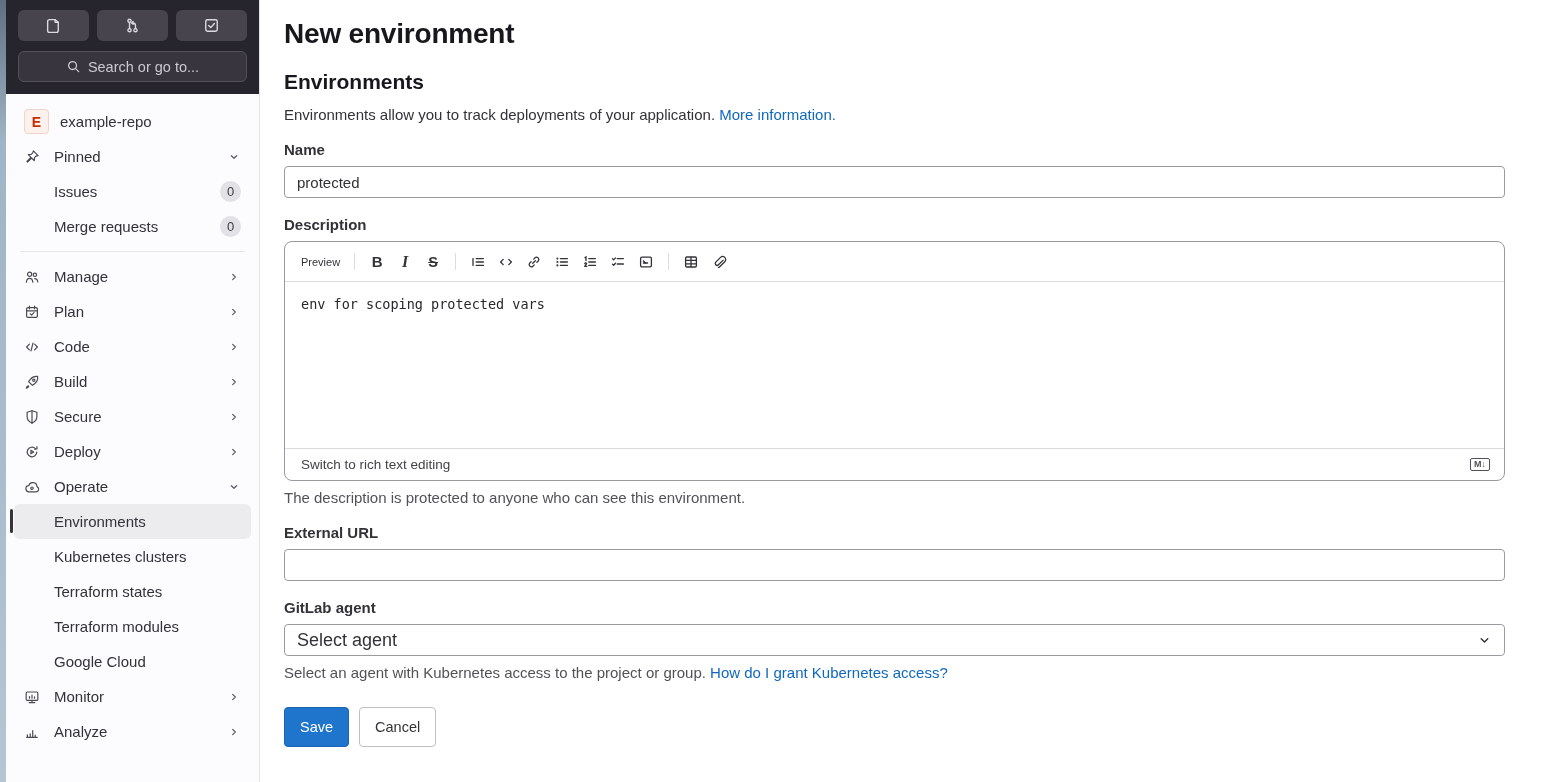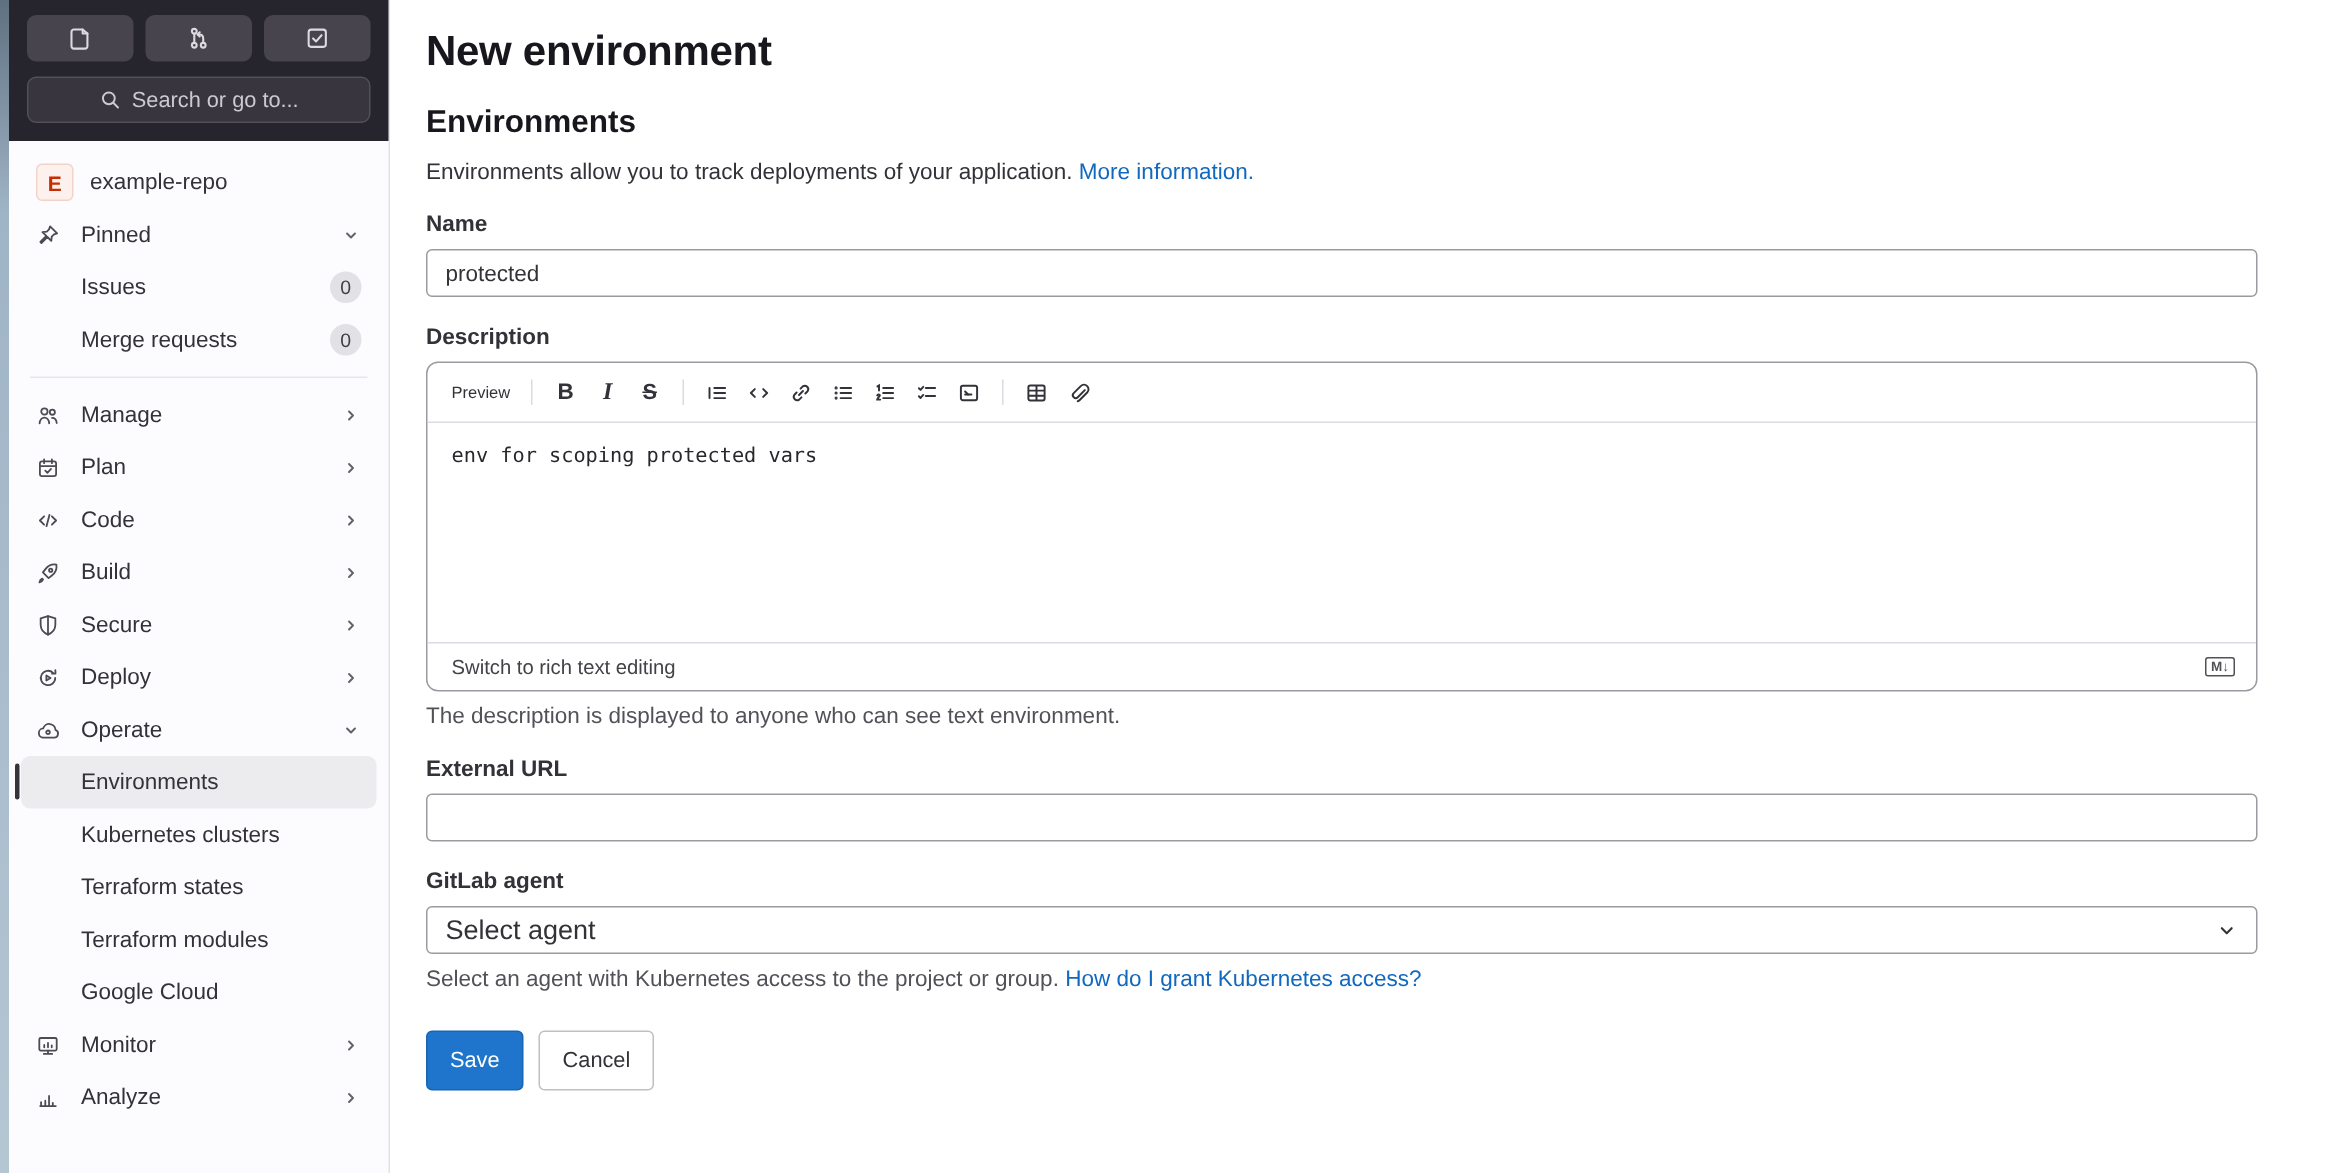--- a/index.html
+++ b/index.html
@@ -56,21 +56,21 @@
   .tb-sep { width:1px; height:17px; background:#dcdbe1; margin:0 8px; }
   .tb-btn { width:28px; height:26px; border:none; background:none; border-radius:4px; cursor:pointer;
     display:flex; align-items:center; justify-content:center; color:#333238; }
   .tb-b { font-weight:800; font-size:15px; }
   .tb-i { font-style:italic; font-family:"Liberation Serif", serif; font-size:16px; font-weight:600; }
   .tb-s { font-size:14.5px; text-decoration:line-through; font-weight:600; }
   .md-body { height:146px; }
   .md-body textarea { width:100%; height:100%; border:none; outline:none; resize:none;
     padding:14px 16px; font-family:"DejaVu Sans Mono", monospace; font-size:13.5px; color:#28272d; background:transparent; }
   .md-footer { height:32px; border-top:1px solid #dcdbe1; display:flex; align-items:center;
-    justify-content:space-between; padding:0 14px 0 16px; }
+    justify-content:space-between; padding:0 14px 0 16px;margin-top:20px; }
   .md-switch { font-size:13.5px; color:#434248; background:none; border:none; cursor:pointer;
     font-family:"Liberation Sans", sans-serif; }
   .md-mark { border:1.4px solid #535158; border-radius:2px; color:#535158; font-size:9px; font-weight:700;
     padding:1px 3px; line-height:1; letter-spacing:0; }
   .help { font-size:15px; color:#535158; margin-top:8px; }
 
   .select { width:100%; height:32px; border:1px solid #9b9aa1; border-radius:4px; background:#fff;
     display:flex; align-items:center; justify-content:space-between; padding:0 12px; font-size:18px;
     color:#333238; cursor:pointer; }
   .actions { margin-top:26px; display:flex; gap:10px; }
@@ -425,21 +425,21 @@
           </button>
       </div>
       <div class="md-body">
         <textarea spellcheck="false" style="">env for scoping protected vars</textarea>
       </div>
       <div class="md-footer">
         <button class="md-switch">Switch to rich text editing</button>
         <span class="md-mark">M↓</span>
       </div>
     </div>
-    <p class="help">The description is displayed to anyone who can see text environment.</p>
+    <p class="help">The description is protected to anyone who can see this environment.</p>
 
     <label class="fld-label">External URL</label>
     <input class="txt-input" type="text" value="" style="">
 
     <label class="fld-label">GitLab agent</label>
     <div class="select">
       <span>Select agent</span>
       <span>
           <svg class="s" width="15" height="15" viewBox="0 0 16 16" fill="none" stroke="#333238" stroke-width="1.5" stroke-linecap="round" stroke-linejoin="round">
             <path d="M4.5 6.2 8 9.7l3.5-3.5"></path>

